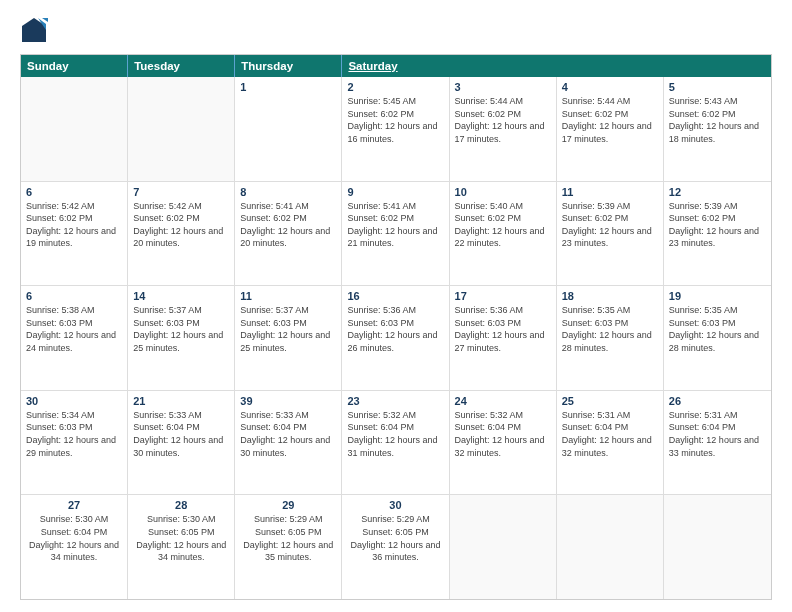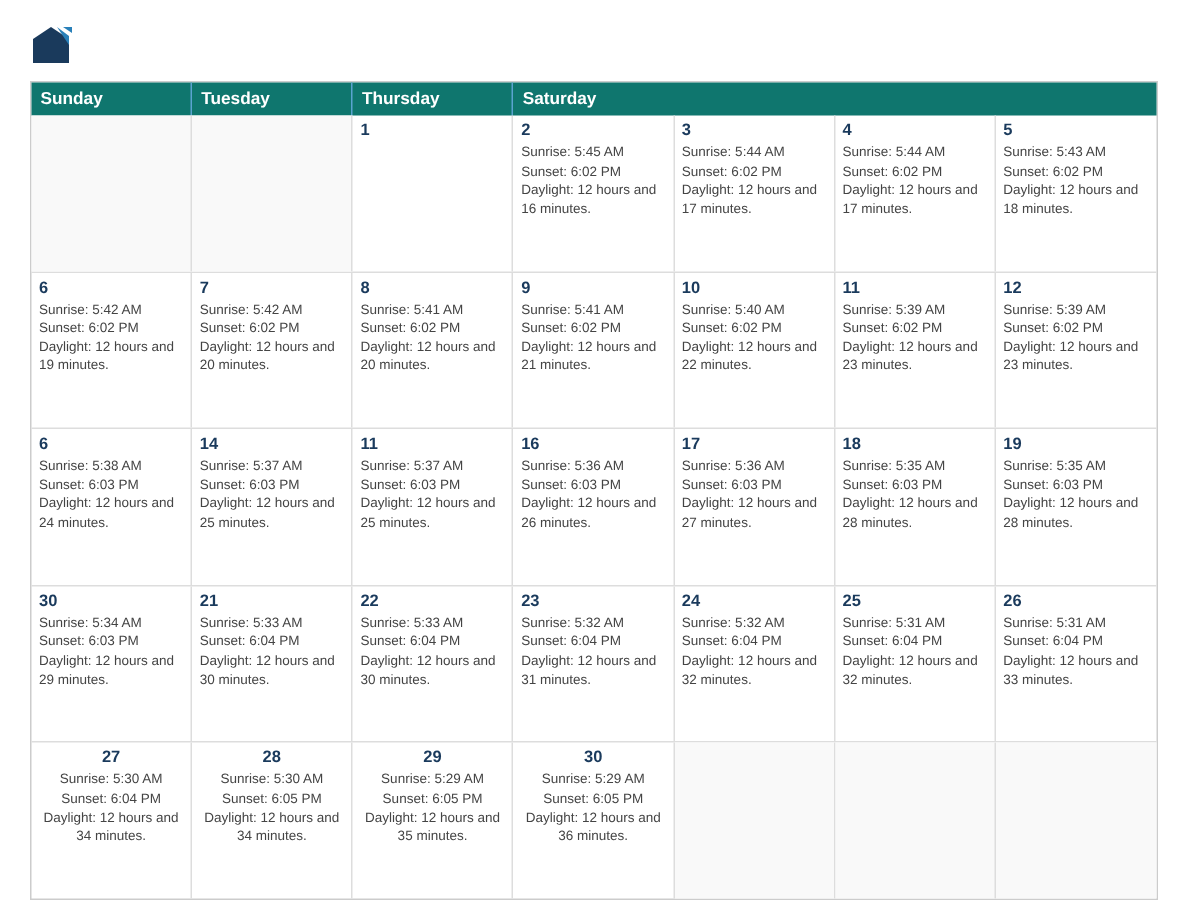--- a/index.html
+++ b/index.html
@@ -66,21 +66,21 @@
       background: #0f766e;
     }
     .cal-header-cell {
       color: #fff;
       font-size: 11.5px;
       font-weight: bold;
       padding: 5px 6px;
       text-align: left;
       border-right: 1px solid #5ba3d0;
     }
-    .cal-header-cell:last-child { border-right: none; }
+    .cal-header-cell:last-child { border-right: none; text-decoration: underline; }
     .cal-body {
       flex: 1;
       display: flex;
       flex-direction: column;
     }
     .cal-week {
       display: grid;
       grid-template-columns: repeat(7, 1fr);
       flex: 1;
       border-bottom: 1px solid #ddd;
@@ -224,21 +224,21 @@
         <div class="cal-week">
           <div class="cal-cell">
             <div class="day-number">30</div>
             <div class="day-info">Sunrise: 5:34 AM<br>Sunset: 6:03 PM<br>Daylight: 12 hours and 29 minutes.</div>
           </div>
           <div class="cal-cell">
             <div class="day-number">21</div>
             <div class="day-info">Sunrise: 5:33 AM<br>Sunset: 6:04 PM<br>Daylight: 12 hours and 30 minutes.</div>
           </div>
           <div class="cal-cell">
-            <div class="day-number">22</div>
+            <div class="day-number">39</div>
             <div class="day-info">Sunrise: 5:33 AM<br>Sunset: 6:04 PM<br>Daylight: 12 hours and 30 minutes.</div>
           </div>
           <div class="cal-cell">
             <div class="day-number">23</div>
             <div class="day-info">Sunrise: 5:32 AM<br>Sunset: 6:04 PM<br>Daylight: 12 hours and 31 minutes.</div>
           </div>
           <div class="cal-cell">
             <div class="day-number">24</div>
             <div class="day-info">Sunrise: 5:32 AM<br>Sunset: 6:04 PM<br>Daylight: 12 hours and 32 minutes.</div>
           </div>

